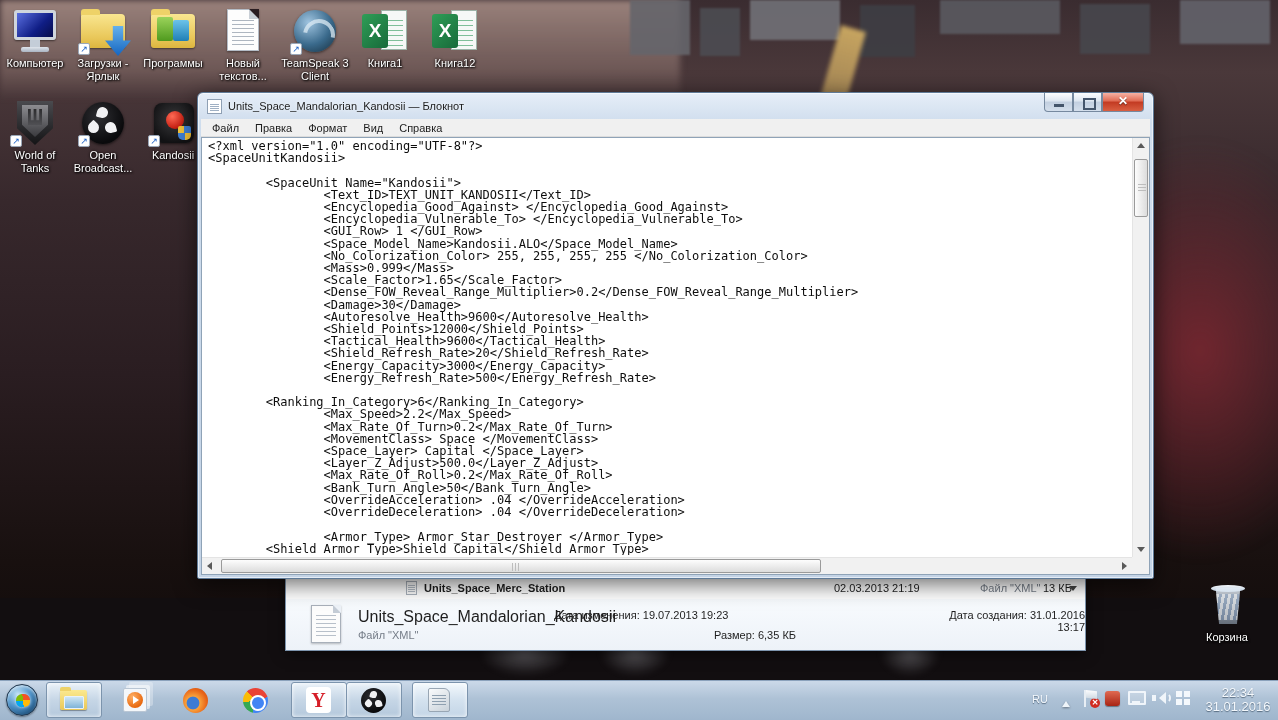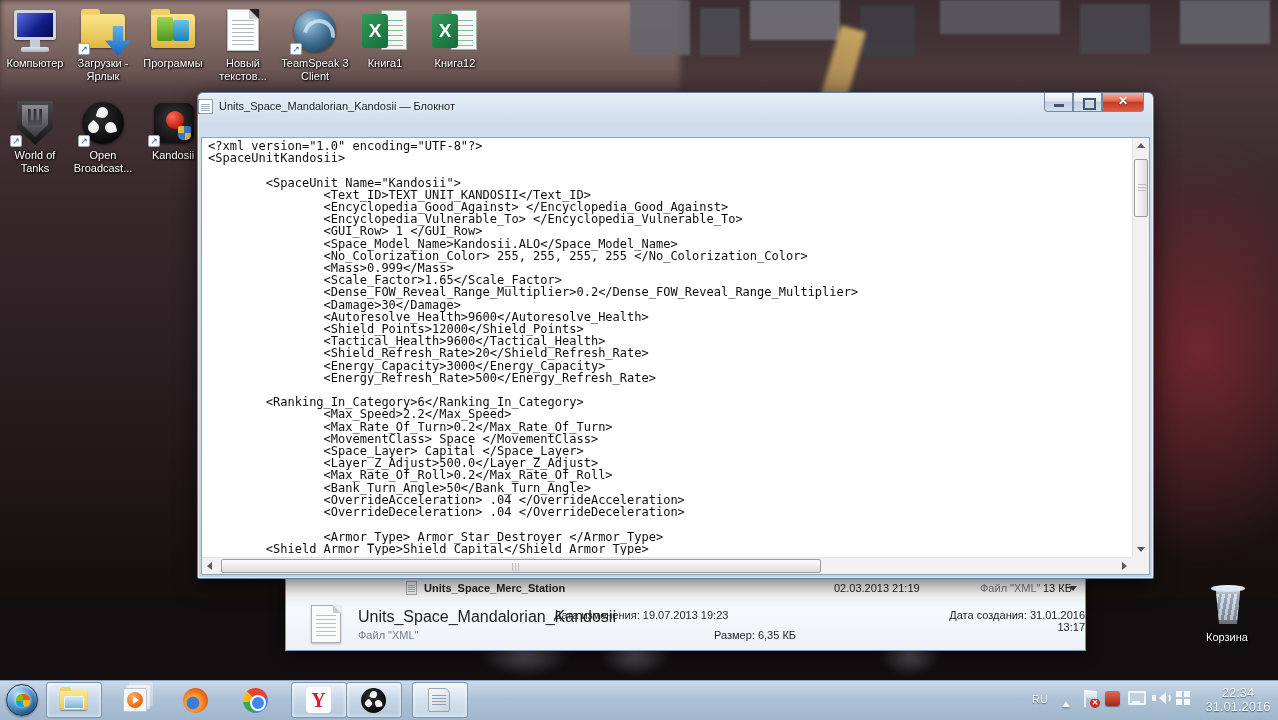--- a/index.html
+++ b/index.html
@@ -81,21 +81,21 @@
   .bin::before { content:""; position:absolute; left:2px; top:6px; width:24px; height:26px;
     background:repeating-linear-gradient(100deg,rgba(255,255,255,.5) 0 3px,rgba(120,150,190,.4) 3px 6px); }
   .bin-rim { position:absolute; left:9px; top:3px; width:34px; height:7px; border-radius:50%;
     background:linear-gradient(#f4f8fc,#b9c9da); }
 
   
   .np { left:197px; top:92px; width:957px; height:487px;
     background:linear-gradient(180deg,#e6eef8,#cfdded 30px,#c3d3e6);
     border:1px solid #5f7a97; border-radius:6px 6px 2px 2px;
     box-shadow:inset 0 0 0 1px rgba(255,255,255,.55), 0 5px 22px rgba(0,0,0,.6); }
-  .np-title { position:absolute; left:0; top:0; right:0; height:26px; display:flex; align-items:center; }
+  .np-title { position:absolute; left:0; top:0; right:0; height:26px; display:flex; align-items:center; padding-left:9px; }
   .np-ico { width:15px; height:15px; background:#fff; border:1px solid #8fa0b4; position:relative; margin-right:6px; }
   .np-ico::before { content:""; position:absolute; left:2px; top:3px; width:9px; height:8px;
     background:repeating-linear-gradient(#fff 0 1px,#9fb0c4 1px 2px); }
   .np-title-text { font-size:11px; color:#1c1c1c; text-shadow:0 0 4px rgba(255,255,255,.9); }
   .wbtns { position:absolute; right:9px; top:0; display:flex; }
   .wb { width:29px; height:19px; border:1px solid #76899f; border-top:none;
     background:linear-gradient(#fdfeff,#dde6f0 45%,#c2cfe0 50%,#d4dfec); position:relative; }
   .wb-min { border-radius:0 0 0 4px; }
   .wb-min::after { content:""; position:absolute; left:9px; bottom:4px; width:10px; height:3px; background:#44556b; }
   .wb-max::after { content:""; position:absolute; left:9px; top:5px; width:9px; height:8px; border:2px solid #44556b; }
@@ -357,20 +357,27 @@
   <div class="abs np">
     <div class="np-title">
       <div class="np-ico"></div>
       <div class="np-title-text">Units_Space_Mandalorian_Kandosii — Блокнот</div>
     </div>
     <div class="wbtns">
       <div class="wb wb-min"></div>
       <div class="wb wb-max"></div>
       <div class="wb wb-close">✕</div>
     </div>
+    <div class="np-menu">
+      <span>Файл</span>
+      <span>Правка</span>
+      <span>Формат</span>
+      <span>Вид</span>
+      <span>Справка</span>
+    </div>
     <div class="np-body">
       <pre class="np-pre">&lt;?xml version="1.0" encoding="UTF-8"?&gt;
 &lt;SpaceUnitKandosii&gt;
 
 	&lt;SpaceUnit Name="Kandosii"&gt;
 		&lt;Text_ID&gt;TEXT_UNIT_KANDOSII&lt;/Text_ID&gt;
 		&lt;Encyclopedia_Good_Against&gt; &lt;/Encyclopedia_Good_Against&gt;
 		&lt;Encyclopedia_Vulnerable_To&gt; &lt;/Encyclopedia_Vulnerable_To&gt;
 		&lt;GUI_Row&gt; 1 &lt;/GUI_Row&gt;
 		&lt;Space_Model_Name&gt;Kandosii.ALO&lt;/Space_Model_Name&gt;

